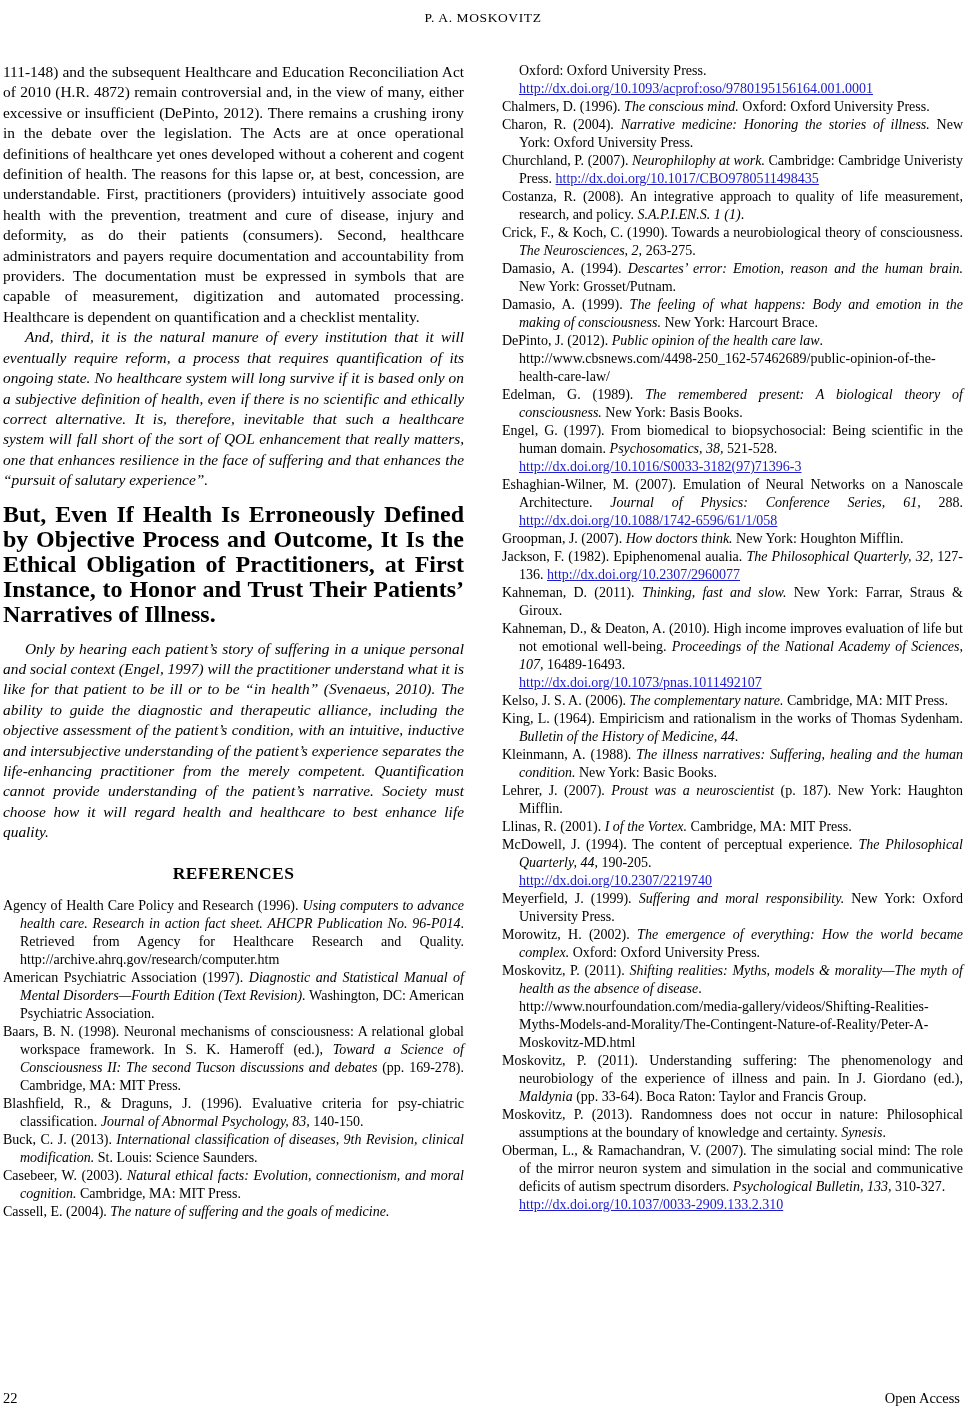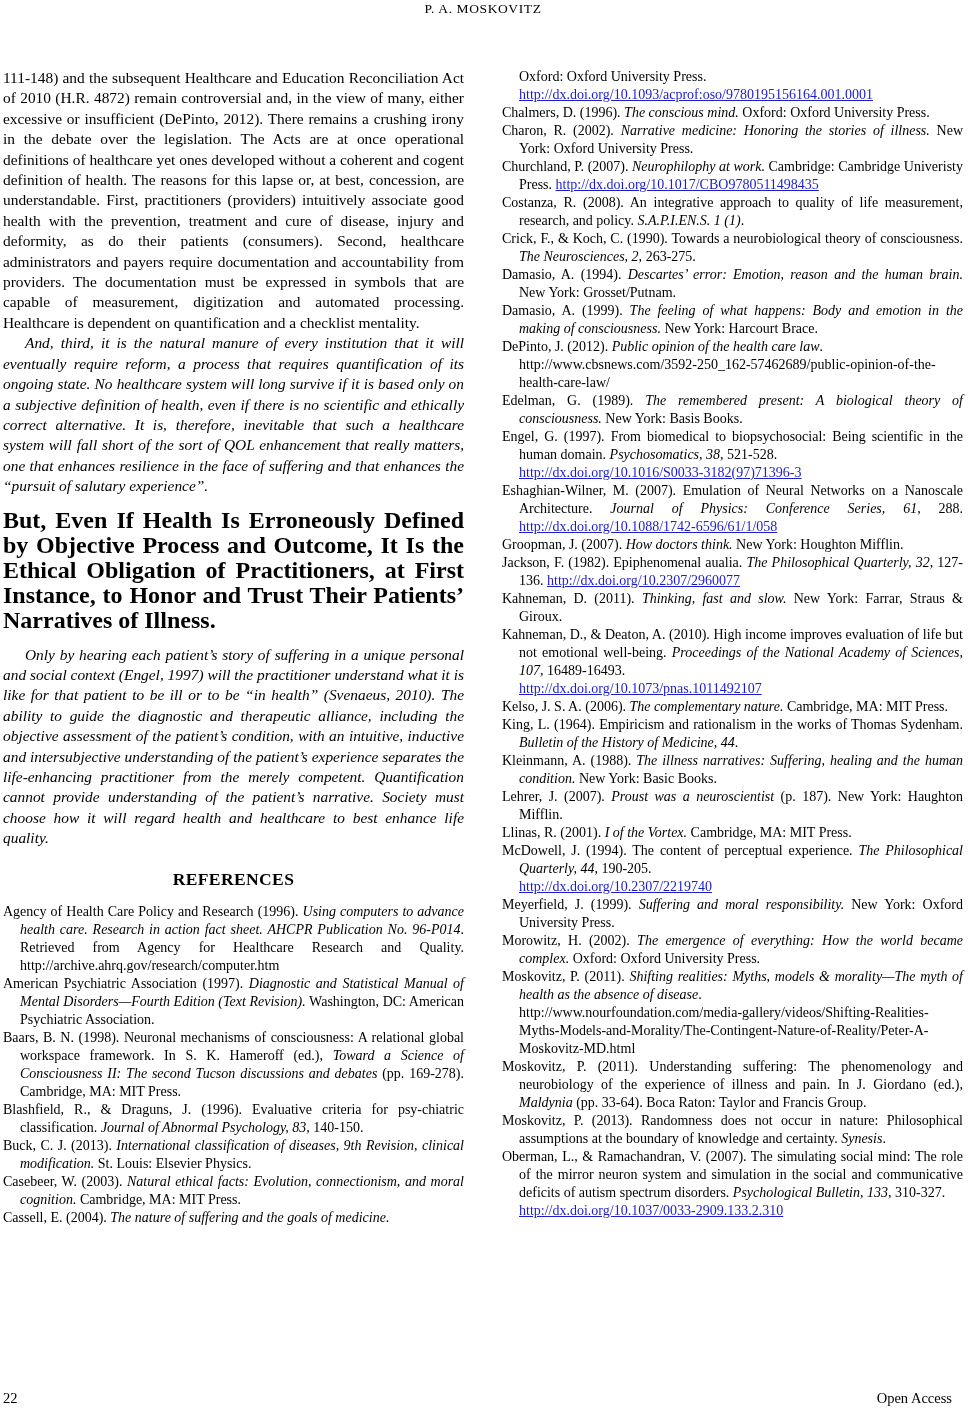--- a/index.html
+++ b/index.html
@@ -6,33 +6,33 @@
   html, body { margin: 0; padding: 0; background: #e8e8e8; }
   .page {
     position: relative;
     width: 968px;
     height: 1414px;
     margin: 0 auto;
     background: #ffffff;
     color: #000000;
     font-family: "Liberation Serif", "DejaVu Serif", serif;
     box-sizing: border-box;
-    padding: 0 5px 0 3px;
+    padding: 9px 5px 0 3px;
     overflow: hidden;
   }
   .running-head {
     text-align: center;
     font-size: 13.5px;
     letter-spacing: 0.6px;
     margin-top: 1px;
   }
   .columns {
     display: flex;
-    gap: 38px;
-    margin-top: 51px;
+    margin-top: 36px;
+    justify-content: space-between;
   }
   .col { width: 461px; box-sizing: border-box; }
   p.body {
     margin: 0;
     font-size: 15.4px;
     line-height: 20.4px;
     text-align: justify;
   }
   p.body.indent { text-indent: 22px; font-style: italic; }
   h2.section-heading {
@@ -60,21 +60,21 @@
   }
   .ref.cont { text-indent: 0; }
   .ref .it { font-style: italic; }
   .ref a.link {
     color: #1c1ccd;
     text-decoration: underline;
   }
   .footer {
     position: absolute;
     left: 3px;
-    right: 16px;
+    right: 8px;
     bottom: 7px;
     display: flex;
     justify-content: space-between;
     font-size: 14.5px;
   }
 </style>
 </head>
 <body>
 
 <div class="page">
@@ -87,37 +87,37 @@
       <p class="body">111-148) and the subsequent Healthcare and Education Reconciliation Act of 2010 (H.R. 4872) remain controversial and, in the view of many, either excessive or insufficient (DePinto, 2012). There remains a crushing irony in the debate over the legislation. The Acts are at once operational definitions of healthcare yet ones developed without a coherent and cogent definition of health. The reasons for this lapse or, at best, concession, are understandable. First, practitioners (providers) intuitively associate good health with the prevention, treatment and cure of disease, injury and deformity, as do their patients (consumers). Second, healthcare administrators and payers require documentation and accountability from providers. The documentation must be expressed in symbols that are capable of measurement, digitization and automated processing. Healthcare is dependent on quantification and a checklist mentality.</p>
       <p class="body indent">And, third, it is the natural manure of every institution that it will eventually require reform, a process that requires quantification of its ongoing state. No healthcare system will long survive if it is based only on a subjective definition of health, even if there is no scientific and ethically correct alternative.  It is, therefore, inevitable that such a healthcare system will fall short of the sort of QOL enhancement that really matters, one that enhances resilience in the face of suffering and that enhances the “pursuit of salutary experience”.</p>
       <h2 class="section-heading">But, Even If Health Is Erroneously Defined by Objective Process and Outcome, It Is the Ethical Obligation of Practitioners, at First Instance, to Honor and Trust Their Patients’ Narratives of Illness.</h2>
       <p class="body indent">Only by hearing each patient’s story of suffering in a unique personal and social context (Engel, 1997) will the practitioner understand what it is like for that patient to be ill or to be “in health” (Svenaeus, 2010). The ability to guide the diagnostic and therapeutic alliance, including the objective assessment of the patient’s condition, with an intuitive, inductive and intersubjective understanding of the patient’s experience separates the life-enhancing practitioner from the merely competent. Quantification cannot provide understanding of the patient’s narrative. Society must choose how it will regard health and healthcare to best enhance life quality.</p>
       <h3 class="refs-title">REFERENCES</h3>
       <div id="refs-left">
           <div class="ref"><span>Agency of Health Care Policy and Research (1996). </span><span class="it">Using computers to advance health care. Research in action fact sheet. AHCPR Publication No. 96-P014</span><span>. Retrieved from Agency for Healthcare Research and Quality. http://archive.ahrq.gov/research/computer.htm</span></div>
           <div class="ref"><span>American Psychiatric Association (1997). </span><span class="it">Diagnostic and Statistical Manual of Mental Disorders—Fourth Edition (Text Revision).</span><span> Washington, DC: American Psychiatric Association.</span></div>
           <div class="ref"><span>Baars, B. N. (1998). Neuronal mechanisms of consciousness: A relational global workspace framework. In S. K. Hameroff (ed.), </span><span class="it">Toward a Science of Consciousness II: The second Tucson discussions and debates</span><span> (pp. 169-278). Cambridge, MA: MIT Press.</span></div>
           <div class="ref"><span>Blashfield, R., &amp; Draguns, J. (1996). Evaluative criteria for psy-chiatric classification. </span><span class="it">Journal of Abnormal Psychology, 83,</span><span> 140-150.</span></div>
-          <div class="ref"><span>Buck, C. J. (2013). </span><span class="it">International classification of diseases, 9th Revision, clinical modification.</span><span> St. Louis: Elsevier Physics.</span></div>
+          <div class="ref"><span>Buck, C. J. (2013). </span><span class="it">International classification of diseases, 9th Revision, clinical modification.</span><span> St. Louis: Science Saunders.</span></div>
           <div class="ref"><span>Casebeer, W. (2003). </span><span class="it">Natural ethical facts: Evolution, connectionism, and moral cognition.</span><span> Cambridge, MA: MIT Press.</span></div>
           <div class="ref"><span>Cassell, E. (2004). </span><span class="it">The nature of suffering and the goals of medicine.</span></div>
         </div>
     </div>
 
     <div class="col">
       <div id="refs-right">
           <div class="ref cont"><span>Oxford: Oxford University Press.</span><br><a href="#" class="link">http://dx.doi.org/10.1093/acprof:oso/9780195156164.001.0001</a></div>
           <div class="ref"><span>Chalmers, D. (1996). </span><span class="it">The conscious mind.</span><span> Oxford: Oxford University Press.</span></div>
-          <div class="ref"><span>Charon, R. (2002). </span><span class="it">Narrative medicine: Honoring the stories of illness.</span><span> New York: Oxford University Press.</span></div>
+          <div class="ref"><span>Charon, R. (2004). </span><span class="it">Narrative medicine: Honoring the stories of illness.</span><span> New York: Oxford University Press.</span></div>
           <div class="ref"><span>Churchland, P. (2007). </span><span class="it">Neurophilophy at work.</span><span> Cambridge: Cambridge Univeristy Press. </span><a href="#" class="link">http://dx.doi.org/10.1017/CBO9780511498435</a></div>
           <div class="ref"><span>Costanza, R. (2008). An integrative approach to quality of life measurement, research, and policy. </span><span class="it">S.A.P.I.EN.S. 1 (1)</span><span>.</span></div>
           <div class="ref"><span>Crick, F., &amp; Koch, C. (1990). Towards a neurobiological theory of consciousness. </span><span class="it">The Neurosciences, 2,</span><span> 263-275.</span></div>
           <div class="ref"><span>Damasio, A. (1994). </span><span class="it">Descartes’ error: Emotion, reason and the human brain.</span><span> New York: Grosset/Putnam.</span></div>
           <div class="ref"><span>Damasio, A. (1999). </span><span class="it">The feeling of what happens: Body and emotion in the making of consciousness.</span><span> New York: Harcourt Brace.</span></div>
-          <div class="ref"><span>DePinto, J. (2012). </span><span class="it">Public opinion of the health care law</span><span>.</span><br><span>http://www.cbsnews.com/3592-250_162-57462689/public-opinion-of-the-health-care-law/</span></div>
+          <div class="ref"><span>DePinto, J. (2012). </span><span class="it">Public opinion of the health care law</span><span>.</span><br><span>http://www.cbsnews.com/4498-250_162-57462689/public-opinion-of-the-health-care-law/</span></div>
           <div class="ref"><span>Edelman, G. (1989). </span><span class="it">The remembered present: A biological theory of consciousness.</span><span> New York: Basis Books.</span></div>
           <div class="ref"><span>Engel, G. (1997). From biomedical to biopsychosocial: Being scientific in the human domain. </span><span class="it">Psychosomatics, 38,</span><span> 521-528.</span><br><a href="#" class="link">http://dx.doi.org/10.1016/S0033-3182(97)71396-3</a></div>
           <div class="ref"><span>Eshaghian-Wilner, M. (2007). Emulation of Neural Networks on a Nanoscale Architecture. </span><span class="it">Journal of Physics: Conference Series, 61,</span><span> 288. </span><a href="#" class="link">http://dx.doi.org/10.1088/1742-6596/61/1/058</a></div>
           <div class="ref"><span>Groopman, J. (2007). </span><span class="it">How doctors think.</span><span> New York: Houghton Mifflin.</span></div>
           <div class="ref"><span>Jackson, F. (1982). Epiphenomenal aualia. </span><span class="it">The Philosophical Quarterly, 32,</span><span> 127-136. </span><a href="#" class="link">http://dx.doi.org/10.2307/2960077</a></div>
           <div class="ref"><span>Kahneman, D. (2011). </span><span class="it">Thinking, fast and slow.</span><span> New York: Farrar, Straus &amp; Giroux.</span></div>
           <div class="ref"><span>Kahneman, D., &amp; Deaton, A. (2010). High income improves evaluation of life but not emotional well-being. </span><span class="it">Proceedings of the National Academy of Sciences, 107,</span><span> 16489-16493.</span><br><a href="#" class="link">http://dx.doi.org/10.1073/pnas.1011492107</a></div>
           <div class="ref"><span>Kelso, J. S. A. (2006). </span><span class="it">The complementary nature.</span><span> Cambridge, MA: MIT Press.</span></div>
           <div class="ref"><span>King, L. (1964). Empiricism and rationalism in the works of Thomas Sydenham. </span><span class="it">Bulletin of the History of Medicine, 44</span><span>.</span></div>
           <div class="ref"><span>Kleinmann, A. (1988). </span><span class="it">The illness narratives: Suffering, healing and the human condition.</span><span> New York: Basic Books.</span></div>

